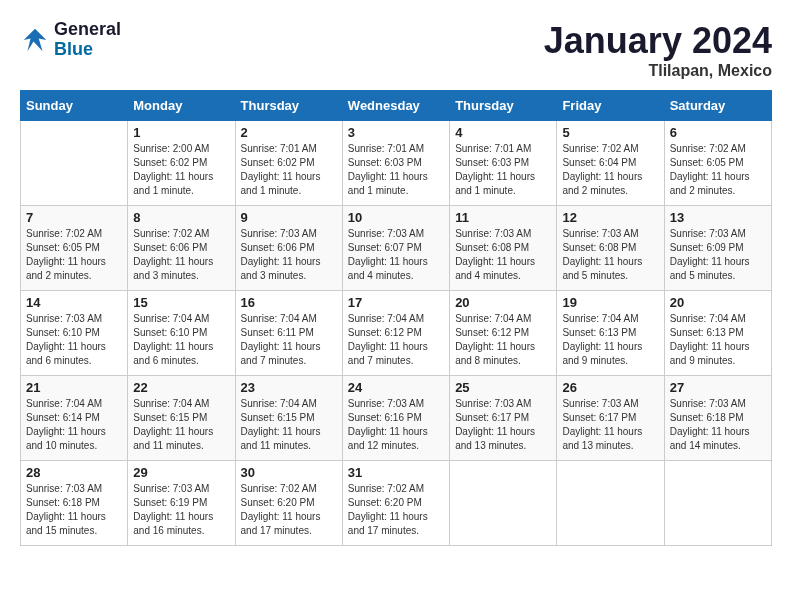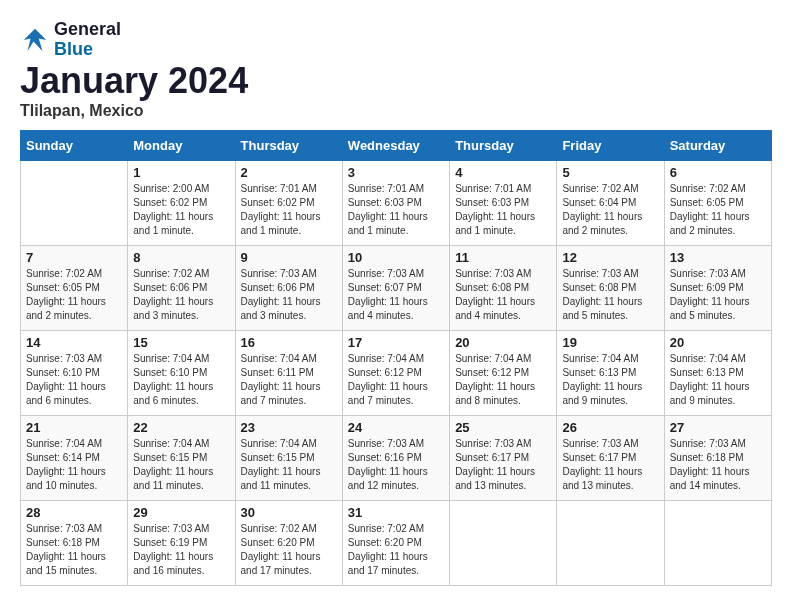--- a/index.html
+++ b/index.html
@@ -8,42 +8,41 @@
       background: #fff;
       width: 792px;
       min-height: 612px;
       padding: 20px;
     }
     .header {
       display: flex;
       justify-content: space-between;
       align-items: flex-start;
       margin-bottom: 10px;
-      flex-direction: column;
     }
     .logo {
       display: flex;
       align-items: center;
       gap: 4px;
     }
     .logo-text {
       font-size: 18px;
       font-weight: bold;
       color: #1a1a2e;
       line-height: 1.1;
     }
     .logo-text span {
       color: #1a6eb5;
     }
     .logo-bird {
       width: 30px;
       height: 30px;
     }
     .title-block {
-      text-align: left;
+      text-align: right;
     }
     .month-title {
       font-size: 36px;
       font-weight: bold;
       color: #1a1a2e;
     }
     .location {
       font-size: 16px;
       color: #333;
       font-weight: bold;

